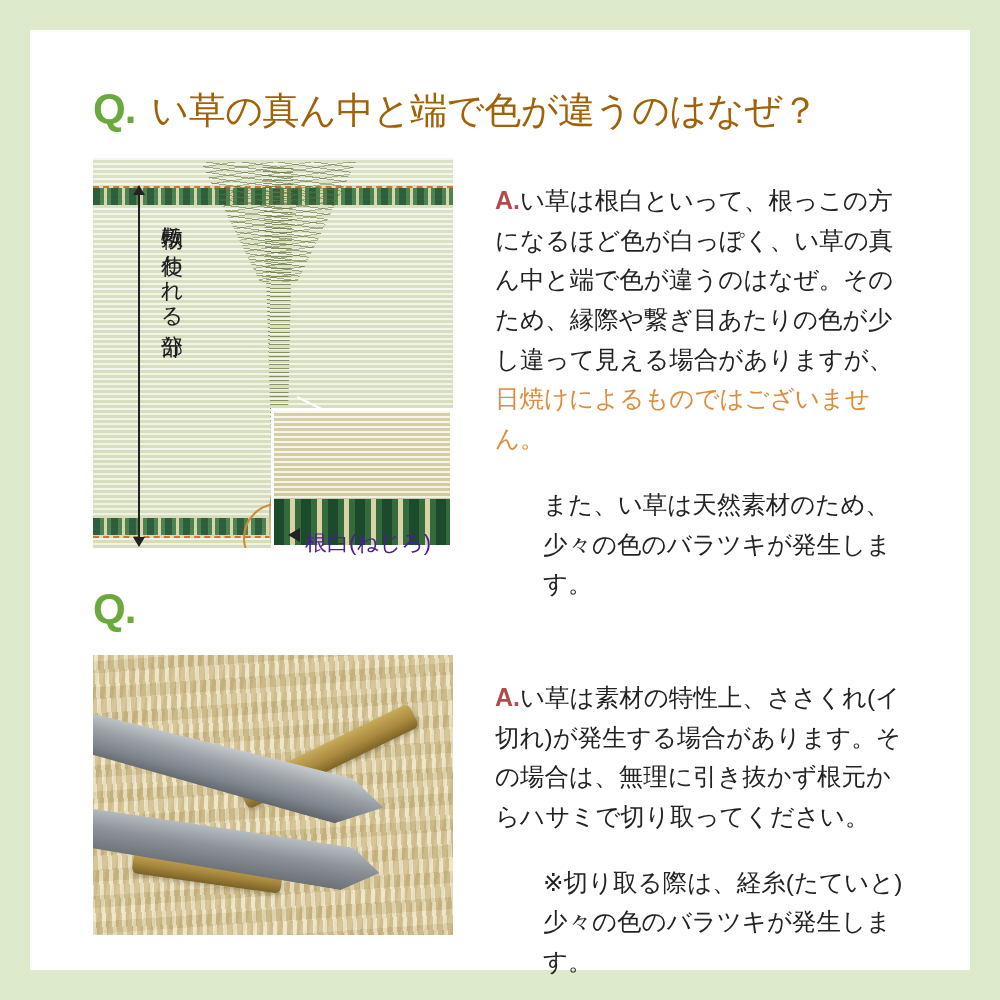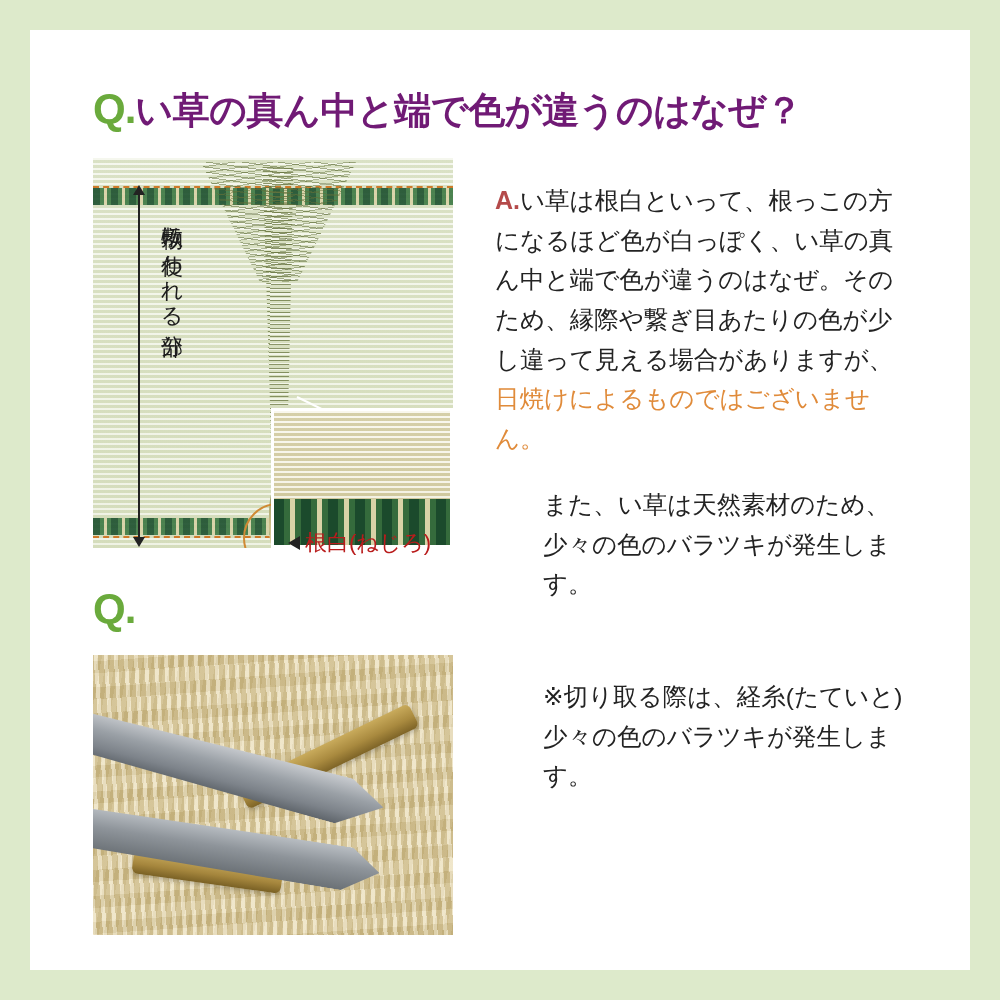--- a/index.html
+++ b/index.html
@@ -31,25 +31,25 @@
   }
   .q-mark {
     font-size: 42px;
     font-weight: bold;
     color: #6aaa3c;
     letter-spacing: -1px;
     line-height: 1;
   }
   .q-text {
     font-size: 37px;
-    font-weight: bold;
-    color: #701a75;
+    font-weight: normal;
+    color: #a16207;
     line-height: 1.1;
     letter-spacing: -0.5px;
-    margin-left: 0;
+    margin-left: 16px;
   }
 
   
   .section-one-head { position: absolute; left: 63px; top: 58px; }
   .section-two-head { position: absolute; left: 63px; top: 558px; }
 
   .block-one { position: absolute; left: 63px; top: 128px; width: 820px; }
   .block-two { position: absolute; left: 63px; top: 625px; width: 820px; }
 
   .row { display: flex; align-items: flex-start; }
@@ -215,23 +215,23 @@
     height: 2px;
     background: #ffffff;
     transform: rotate(26deg);
     transform-origin: left center;
   }
   .callout {
     position: absolute;
     left: 196px;
     top: 398px;
     display: flex;
-    align-items: center;
+    align-items: flex-start;
     font-size: 22px;
-    color: #b91c1c;
+    color: #4c1d95;
     white-space: nowrap;
   }
   .callout .arrow-left {
     width: 0; height: 0;
     border-top: 7px solid transparent;
     border-bottom: 7px solid transparent;
     border-right: 12px solid #222;
     margin-right: 5px;
   }
 
@@ -385,17 +385,20 @@
 
     <div class="fig2">
       <div class="weave"></div>
       <div class="handle-brass"></div>
       <div class="handle-brass2"></div>
       <div class="blade-upper"></div>
       <div class="blade-lower"></div>
     </div>
 
     <div class="text-col">
+      <p class="ans-para">
+        <span class="a-mark">A.</span><span>い草は素材の特性上、ささくれ(イ切れ)が発生する場合があります。その場合は、無理に引き抜かず根元からハサミで切り取ってください。</span>
+      </p>
       <p class="ans-para">※切り取る際は、経糸(たていと)少々の色のバラツキが発生します。</p>
     </div>
   </div>
 
 </div>
 
 </body></html>

